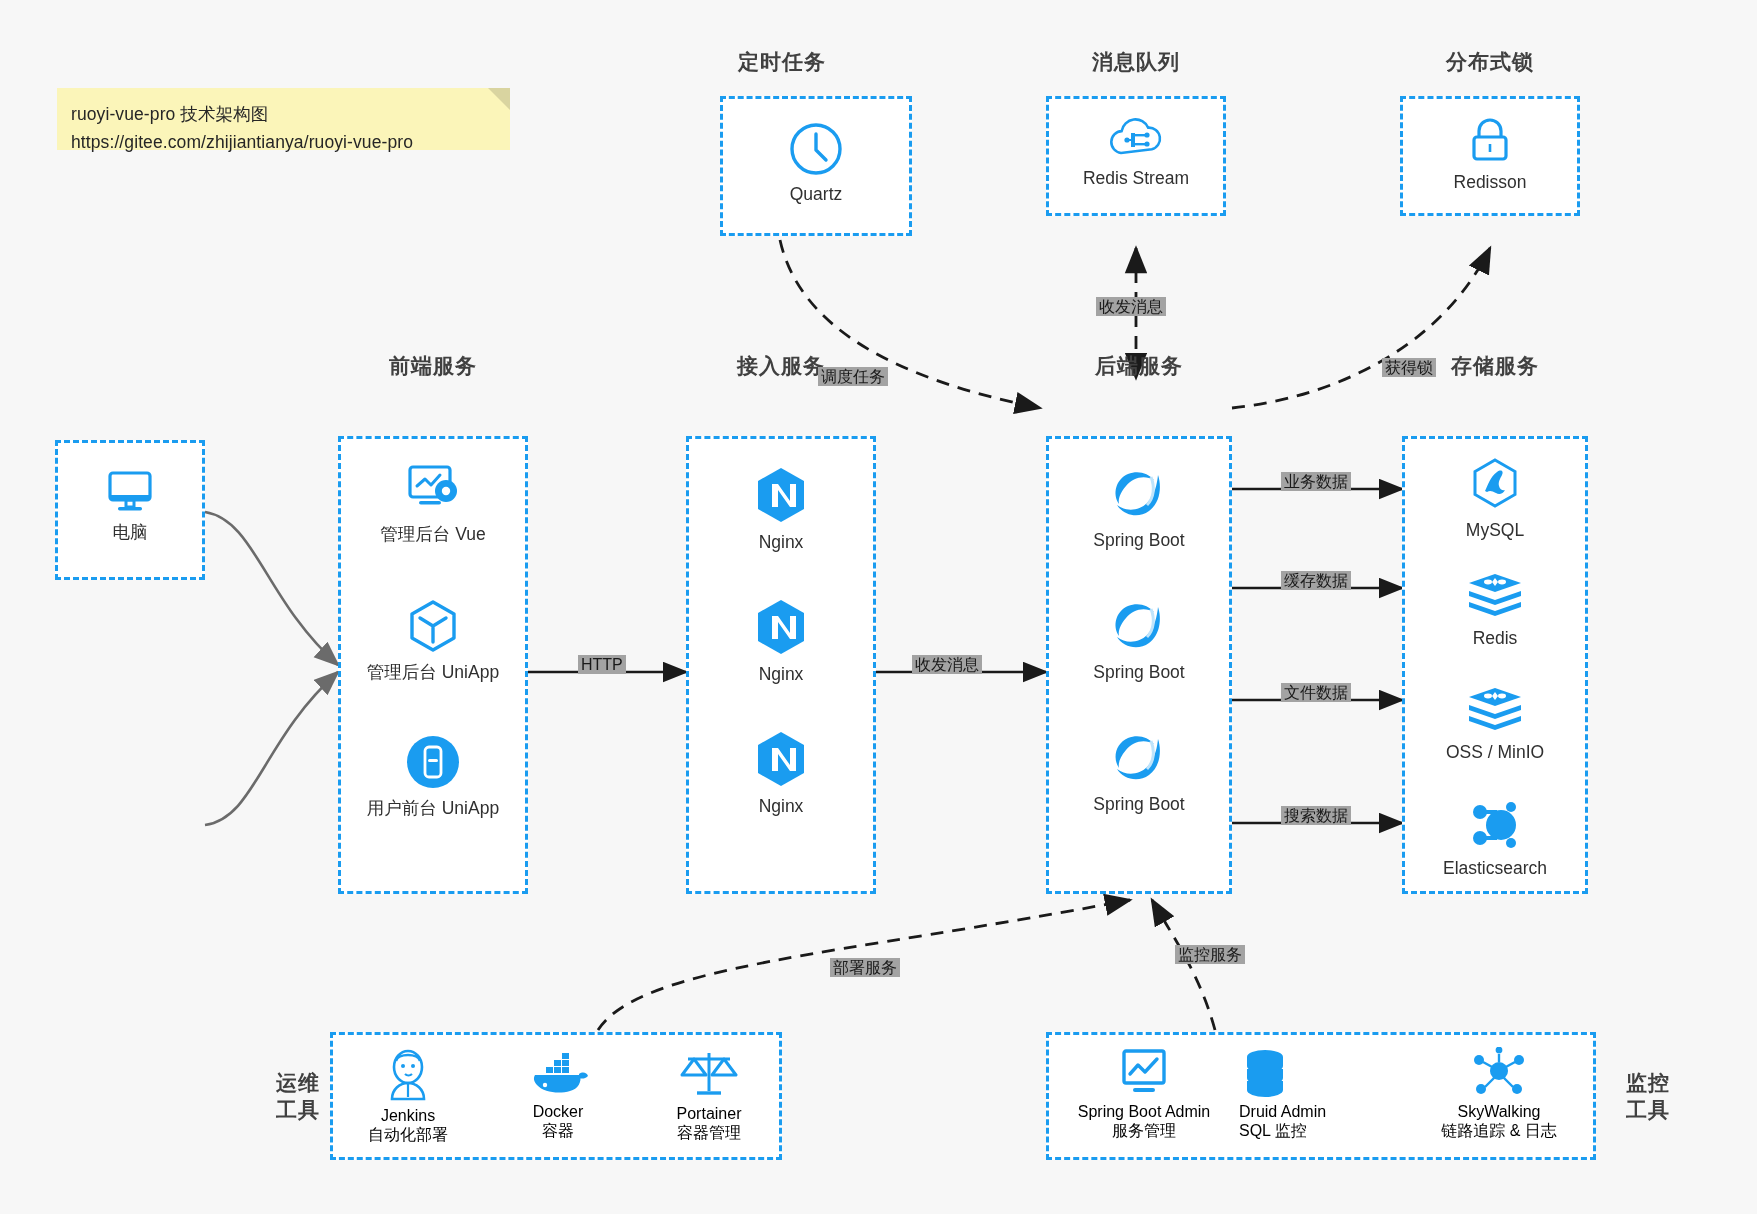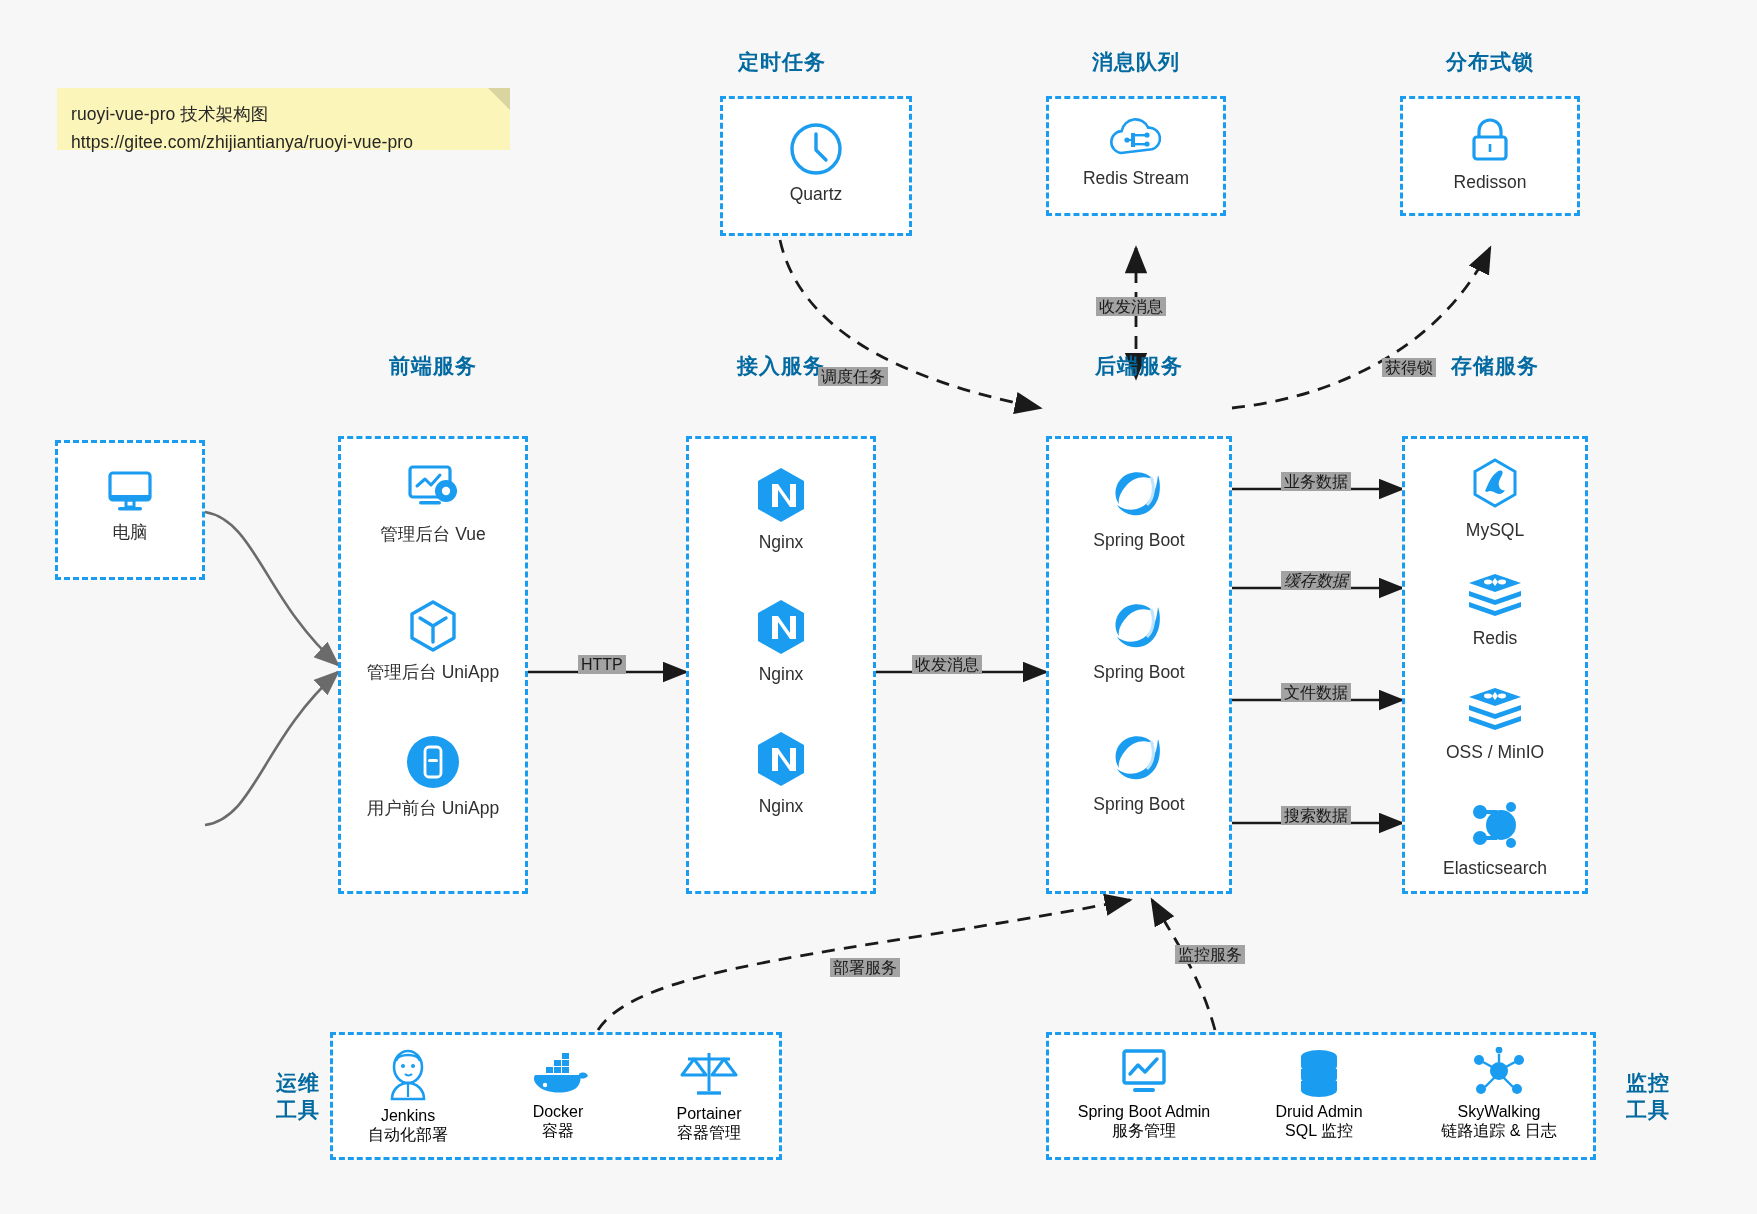--- a/index.html
+++ b/index.html
@@ -36,21 +36,21 @@
   }
 
   
   .group {
     border: 3px dashed #1a9cf0;
     background: #ffffff;
     box-sizing: border-box;
   }
 
   .group-title {
-    color: #0369a1;
+    color: #404040;
     font-weight: bold;
     font-size: 21px;
     text-align: center;
     white-space: nowrap;
     letter-spacing: 1px;
   }
   .group-title.side {
     line-height: 1.28;
     text-align: right;
   }
@@ -432,21 +432,21 @@
         <svg width="58" height="52" viewBox="0 0 58 52">
           <rect x="9" y="4" width="40" height="32" rx="2" fill="none" stroke="#1a9cf0" stroke-width="3.4"></rect>
           <path d="M15,27 L23,18 L30,25 L42,12" fill="none" stroke="#1a9cf0" stroke-width="3.4" stroke-linecap="round" stroke-linejoin="round"></path>
           <rect x="18" y="41" width="22" height="4" rx="2" fill="#1a9cf0"></rect>
         </svg>
       </span>
       <div class="label">Spring Boot Admin</div>
       <div class="sub">服务管理</div>
     </div>
 
-    <div class="abs" style="left:190px; top:12px; width:160px; text-align:center;">
+    <div class="abs" style="left:190px; top:12px; width:160px; ">
       <span class="icon">
         <svg width="52" height="52" viewBox="0 0 52 52">
           <ellipse cx="26" cy="10" rx="18" ry="7" fill="#1a9cf0"></ellipse>
           <path d="M8,10 v9 a18,7 0 0 0 36,0 v-9" fill="#1a9cf0"></path>
           <path d="M8,22 v9 a18,7 0 0 0 36,0 v-9" fill="#1a9cf0"></path>
           <path d="M8,34 v9 a18,7 0 0 0 36,0 v-9" fill="#1a9cf0"></path>
         </svg>
       </span>
       <div class="label">Druid Admin</div>
       <div class="sub">SQL 监控</div>
@@ -474,19 +474,19 @@
       <div class="sub">链路追踪 &amp; 日志</div>
     </div>
   </div>
 
   <div class="edge-label" style="left:818px; top:367px;">调度任务</div>
   <div class="edge-label" style="left:1096px; top:297px;">收发消息</div>
   <div class="edge-label" style="left:1382px; top:358px;">获得锁</div>
   <div class="edge-label" style="left:578px; top:655px;">HTTP</div>
   <div class="edge-label" style="left:912px; top:655px;">收发消息</div>
   <div class="edge-label" style="left:1281px; top:472px;">业务数据</div>
-  <div class="edge-label" style="left:1281px; top:571px;font-style:italic;">缓存数据</div>
+  <div class="edge-label" style="left:1281px; top:571px;">缓存数据</div>
   <div class="edge-label" style="left:1281px; top:683px;">文件数据</div>
   <div class="edge-label" style="left:1281px; top:806px;">搜索数据</div>
   <div class="edge-label" style="left:830px; top:958px;">部署服务</div>
   <div class="edge-label" style="left:1175px; top:945px;">监控服务</div>
 
 </div>
 
 </body></html>

